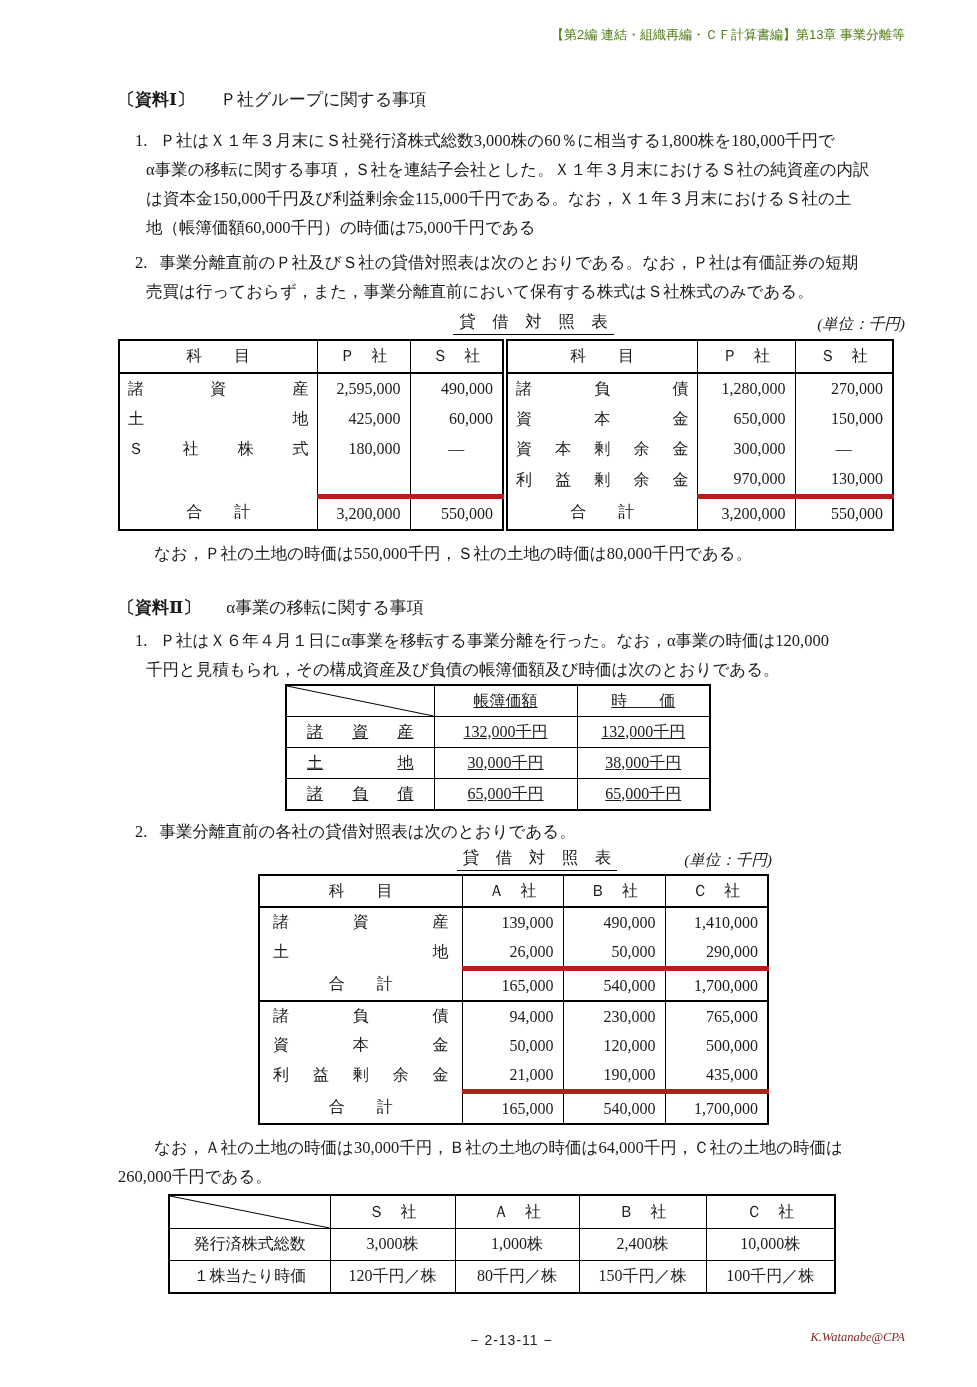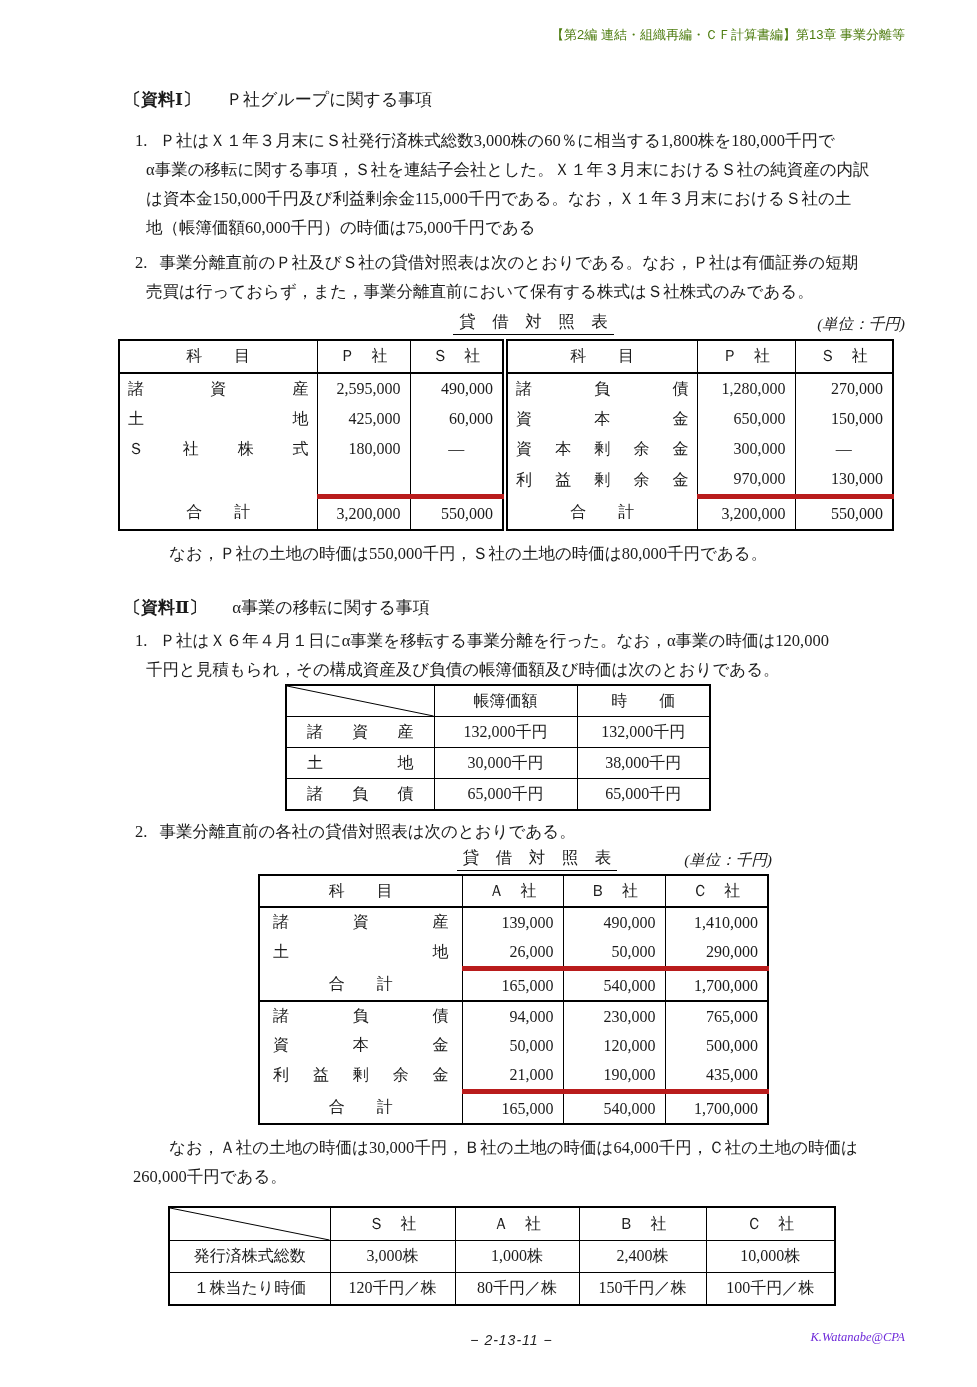--- a/index.html
+++ b/index.html
@@ -9,35 +9,35 @@
     font-family:"Liberation Serif","DejaVu Serif",serif;
     color:#1b1b1b;
   }
   .hdr {
     padding-top:26px; margin-left:118px; width:787px;
     text-align:right; font-family:"Liberation Sans","DejaVu Sans",sans-serif;
     font-size:13px; color:#4d7c0f; height:18px; line-height:18px;
   }
   .content { margin-left:118px; width:787px; }
 
-  .sec-head { margin:6px; font-size:17px; line-height:24px; font-weight:normal; }
+  .sec-head { margin:0; font-size:17px; line-height:24px; font-weight:normal; }
   .sec-head .tag { font-weight:bold; margin-right:26px; }
   .sec-head1 { margin-top:44px; }
   .sec-head2 { margin-top:28px; }
 
   .para {
     margin:0; padding-left:28px; text-indent:-11px;
     font-size:16.5px; line-height:29px; white-space:pre-wrap;
   }
   .pnum { padding-right:12px; }
   .para-group1 { margin-top:14px; }
   .pa-gap { margin-top:6px; }
 
   .note {
-    margin:15px; text-indent:36px; font-size:16.5px; line-height:29px; white-space:pre-wrap;
+    margin:0; text-indent:36px; font-size:16.5px; line-height:29px; white-space:pre-wrap;
   }
   .note1 { margin-top:8px; }
   .note2 { margin-top:8px; }
 
   .bs-caption { position:relative; height:28px; text-align:center; }
   .cap1 { margin-top:4px; width:787px; }
   .cap2 { margin-top:0; width:514px; margin-left:140px; }
   .bs-title {
     display:inline-block; font-size:16.5px; line-height:24px;
     border-bottom:1.5px solid #000; padding:0 6px 0 6px;margin-left:44px;
@@ -56,42 +56,42 @@
 
   .twrap1 { margin-top:1px; display:flex; gap:0; }
   .twrap1 table + table { margin-left:2px; }
 
   .t3 { margin-top:0; margin-left:140px; }
   .t3 td { height:29px; }
   .t3 tr.head td { height:30px; }
 
   
   .grid td { border:1px solid #000; height:30px; padding:0; }
-  .t2 { margin-top:0; margin-left:167px; }
+  .t2 { margin-top:0; margin-left:167px;text-decoration:underline; }
   .t4 { margin-top:3px; margin-left:50px; }
   .t4 td { height:31px; }
   .t4 tr.head td { height:32px; }
 
   .ctr { text-align:center; }
   .num { text-align:right; padding-right:9px !important; }
   .spread { display:flex; justify-content:space-between; }
   .t1s .spread { padding:0 8px; }
   .t3 .spread { padding:0 13px; }
   .t2 .spread { padding:0 20px; }
 
   td.diag { position:relative; }
   .dsvg { position:absolute; top:0; left:0; width:100%; height:100%; display:block; }
 
   .footer { position:absolute; top:1332px; left:118px; width:787px; height:20px; }
   .pgnum {
     position:absolute; left:0; right:0; text-align:center;
-    font-family:"Liberation Sans","DejaVu Sans",sans-serif; font-size:14px; color:#222; letter-spacing:1px;font-style:italic;
+    font-family:"Liberation Sans","DejaVu Sans",sans-serif; font-size:14px; color:#222; letter-spacing:1px;
   }
   .credit {
-    position:absolute; right:0; top:-2px; font-style:italic; font-size:12.5px; color:#6d28d9;
+    position:absolute; right:0; top:-2px; font-style:italic; font-size:12.5px; color:#7f1d1d;
     font-family:"Liberation Serif","DejaVu Serif",serif;
   }
 </style>
 </head>
 <body>
 
 <div class="page">
 
   <div class="hdr">【第2編 連結・組織再編・ＣＦ計算書編】第13章 事業分離等</div>
 

